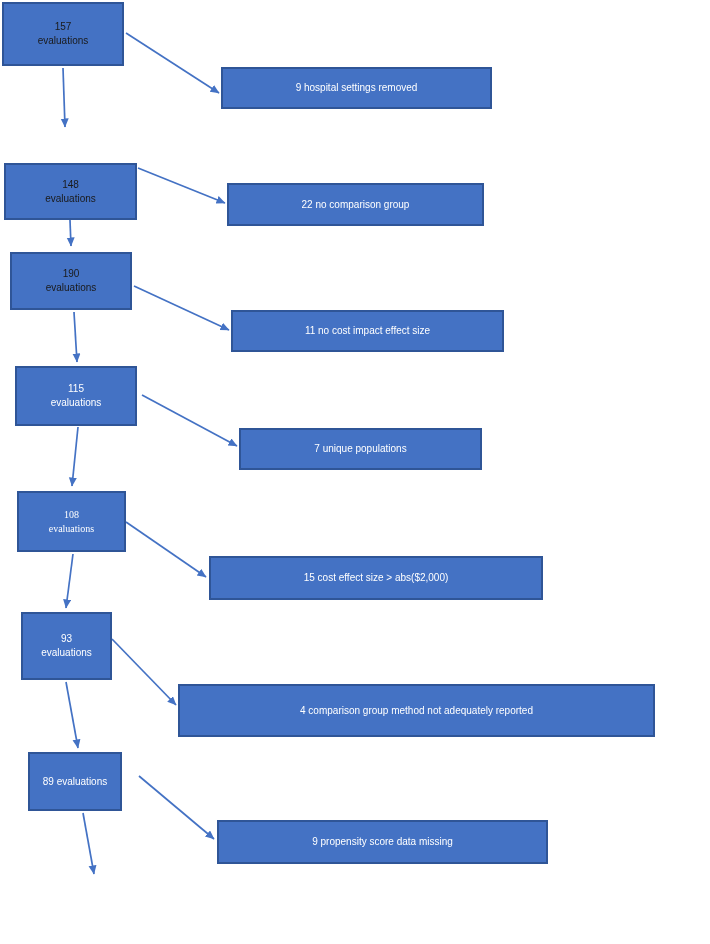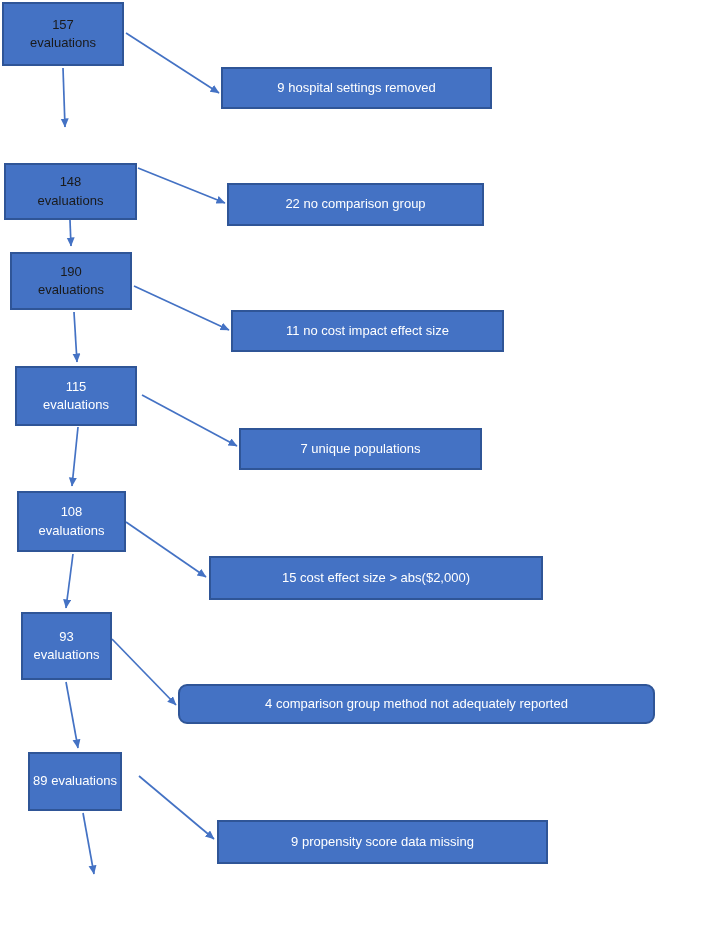--- a/index.html
+++ b/index.html
@@ -24,21 +24,21 @@
   .box{
     position:absolute;
     box-sizing:border-box;
     background:var(--box-fill);
     border:2px solid var(--box-border);
     display:flex;
     flex-direction:column;
     align-items:center;
     justify-content:center;
     text-align:center;
-    font-size:13px;
+    font-size:10px;
     line-height:1.4;
     color:var(--text-light);
   }
   .box.dark-text{color:var(--text-dark);}
   .excl{flex-direction:row;}
 </style>
 </head>
 <body>
 
 <div class="canvas">
@@ -76,21 +76,21 @@
     <div>evaluations</div>
   </div>
   <div class="box dark-text" style="left:10px;top:252px;width:122px;height:58px;">
     <div>190</div>
     <div>evaluations</div>
   </div>
   <div class="box" style="left:15px;top:366px;width:122px;height:60px;">
     <div>115</div>
     <div>evaluations</div>
   </div>
-  <div class="box" style="left:17px;top:491px;width:109px;height:61px;">
+  <div class="box" style="left:17px;top:491px;width:109px;height:61px;font-family:Liberation Serif, serif;">
     <div>108</div>
     <div>evaluations</div>
   </div>
   <div class="box" style="left:21px;top:612px;width:91px;height:68px;">
     <div>93</div>
     <div>evaluations</div>
   </div>
   <div class="box" style="left:28px;top:752px;width:94px;height:59px;text-align:center;">
     <div>89 evaluations</div>
     <div></div>
@@ -104,20 +104,20 @@
   </div>
   <div class="box excl" style="left:231px;top:310px;width:273px;height:42px;">
     <div>11 no cost impact effect size</div>
   </div>
   <div class="box excl" style="left:239px;top:428px;width:243px;height:42px;">
     <div>7 unique populations</div>
   </div>
   <div class="box excl" style="left:209px;top:556px;width:334px;height:44px;">
     <div>15 cost effect size &gt; abs($2,000)</div>
   </div>
-  <div class="box excl" style="left:178px;top:684px;width:477px;height:40px;border-radius:9px;">
+  <div class="box excl" style="left:178px;top:684px;width:477px;height:53px;">
     <div>4 comparison group method not adequately reported</div>
   </div>
   <div class="box excl" style="left:217px;top:820px;width:331px;height:44px;">
     <div>9 propensity score data missing</div>
   </div>
 
 </div>
 
 </body></html>

